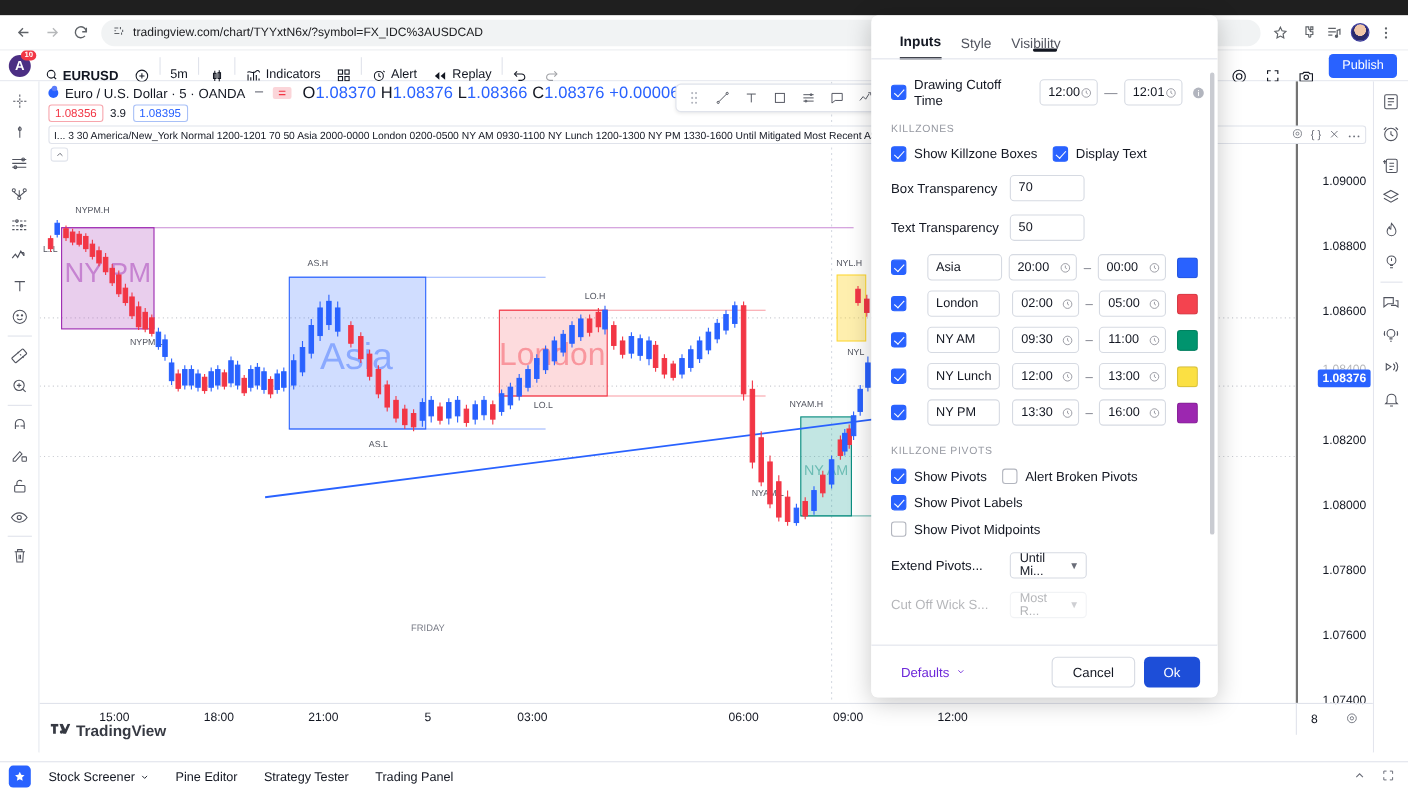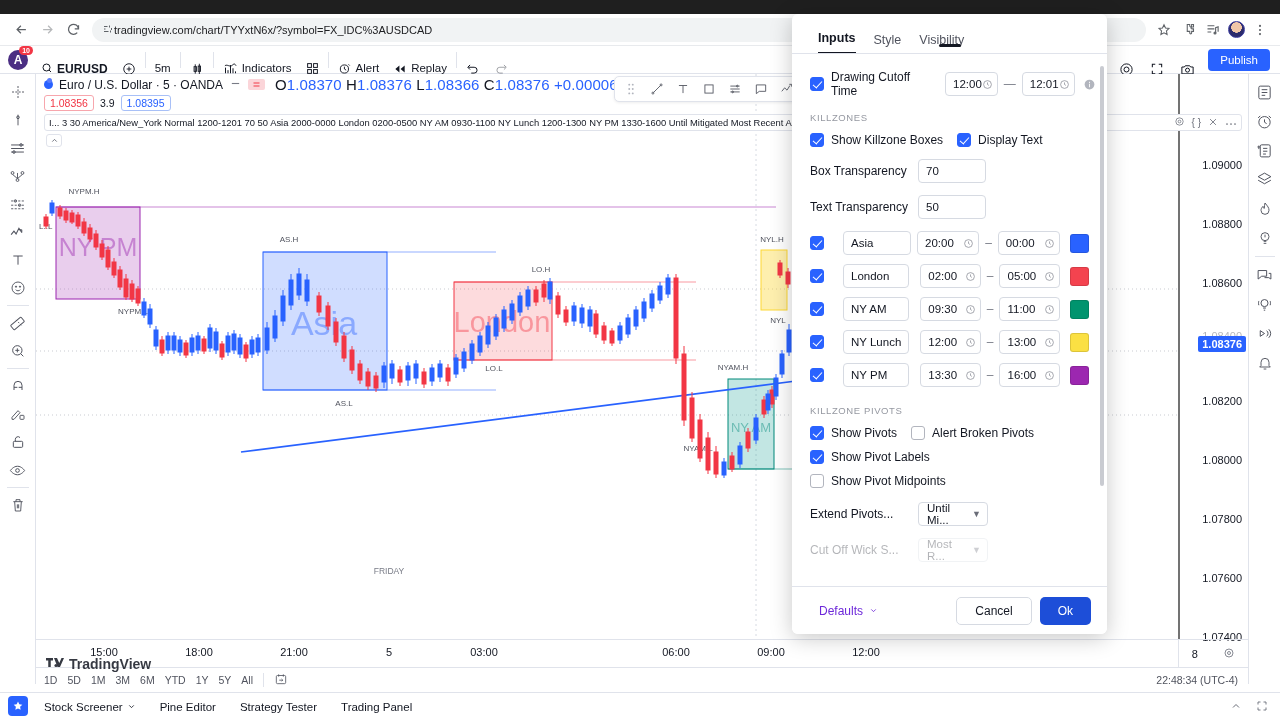--- a/index.html
+++ b/index.html
@@ -24,21 +24,21 @@
     color: #5f6368; border-radius: 50%;
   }
   .nav-btn svg { display: block; }
   #omnibox {
     flex: 1; height: 24px; background: #f1f3f4; border-radius: 12px;
     display: flex; align-items: center; padding: 0 10px; margin: 0 6px;
     min-width: 0;
   }
   #omnibox-url {
     font-size: 11px; color: #202124; white-space: nowrap; overflow: hidden;
-    text-overflow: ellipsis; margin-left: 0;
+    text-overflow: ellipsis; margin-left: 7px;
   }
   .tb-icon { width: 24px; height: 24px; display:flex; align-items:center; justify-content:center; color:#5f6368; flex:none; }
   #avatar {
     width: 17px; height: 17px; border-radius: 50%;
     background: radial-gradient(circle at 50% 36%, #f0c6a8 0 42%, #2b2b6b 45%);
     border: 1.5px solid #3b3b9e;
   }
 
   
   #tv-app { position: absolute; left: 0; top: 46px; width: 1280px; height: 674px; background: #fff; }
@@ -947,37 +947,20 @@
       <span class="ttick" style="left:830px;">12:00</span>
       <div id="time-right-cell">
         <span>8</span>
         <span style="color:#6a6d78;"><svg width="12" height="12" viewBox="0 0 24 24" fill="none" stroke="currentColor" stroke-width="1.6">
               <circle cx="12" cy="12" r="8"></circle>
               <circle cx="12" cy="12" r="3"></circle>
             </svg></span>
       </div>
     </div>
 
-    <div id="bottom-ranges">
-      <span class="rg">1D</span>
-      <span class="rg">5D</span>
-      <span class="rg">1M</span>
-      <span class="rg">3M</span>
-      <span class="rg">6M</span>
-      <span class="rg">YTD</span>
-      <span class="rg">1Y</span>
-      <span class="rg">5Y</span>
-      <span class="rg">All</span>
-      <span style="width:1px;height:14px;background:#e0e3eb;"></span>
-      <span><svg width="14" height="14" viewBox="0 0 24 24" fill="none" stroke="currentColor" stroke-width="1.4">
-            <rect x="4" y="6" width="16" height="14" rx="2"></rect>
-            <path d="M8 4v4M16 4v4M9 14h6l-2-2M15 14l-2 2"></path>
-          </svg></span>
-      <span id="clock-txt">22:48:34 (UTC-4)</span>
-    </div>
 
     <div id="tv-watermark">
       <svg width="18" height="13" viewBox="0 0 36 26" fill="#131722">
           <path d="M0 0h14v5H9.5v13H4.5V5H0z"></path>
           <path d="M16 0h6l4.5 10L31 0h5L28 18h-5z"></path>
           <circle cx="20" cy="15" r="3.2"></circle>
         </svg>
       <span>TradingView</span>
     </div>
   </div>

